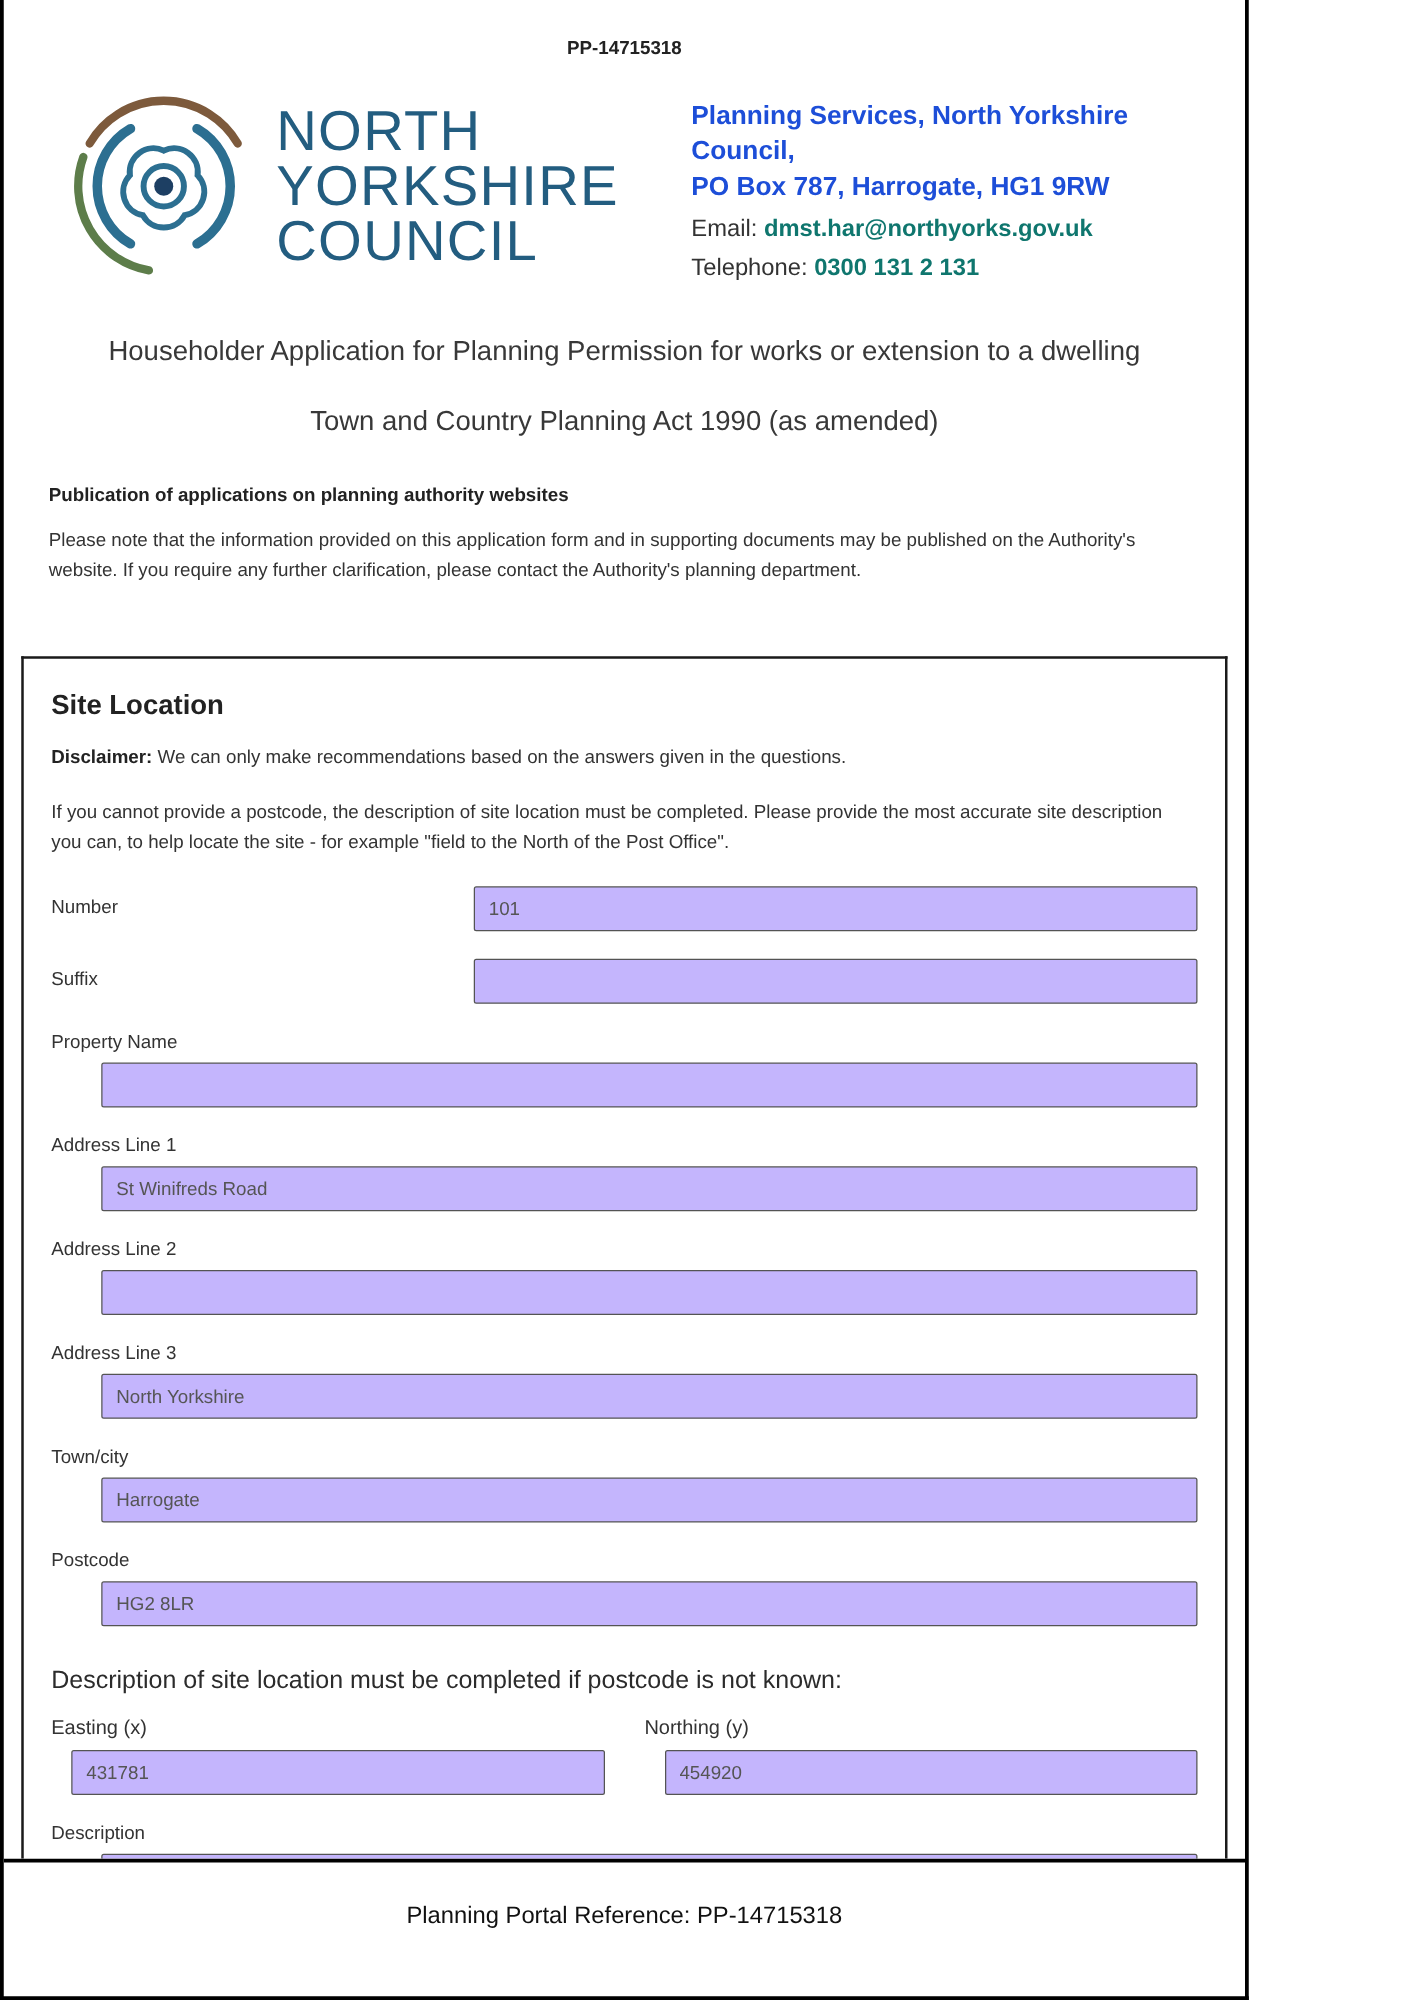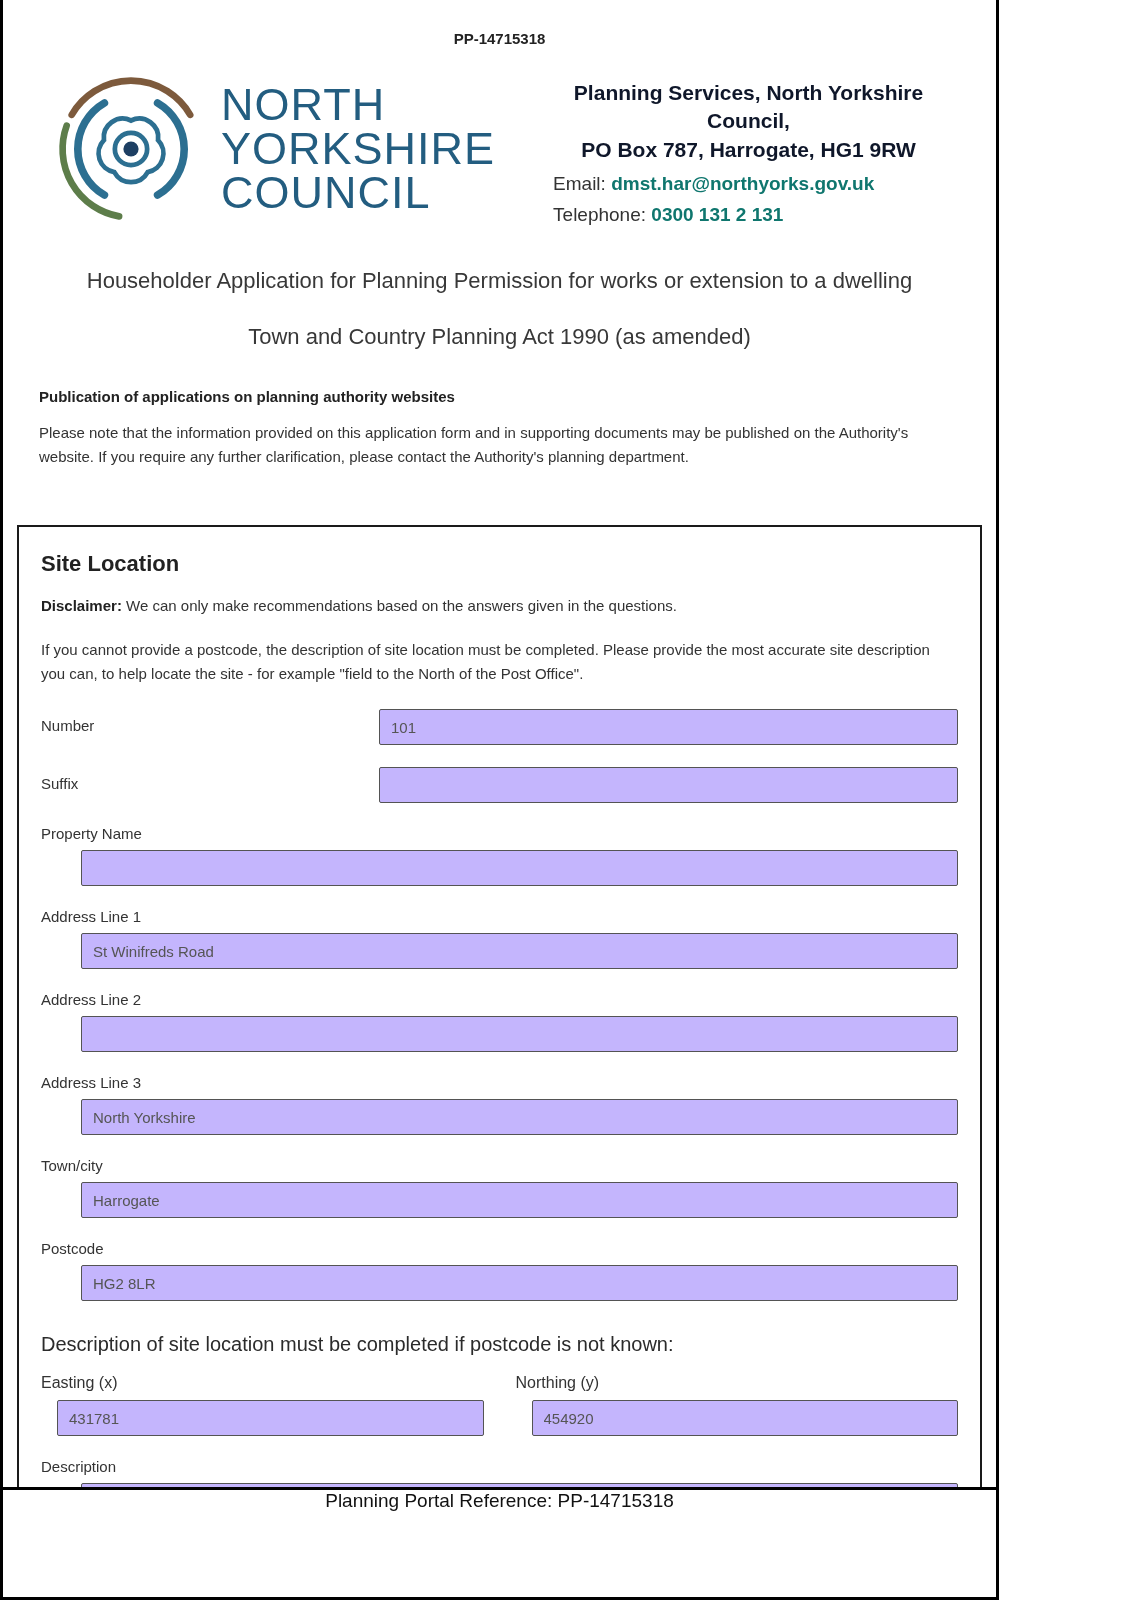--- a/index.html
+++ b/index.html
@@ -28,21 +28,21 @@
   .header-row {
     display: flex; align-items: flex-start;
     padding: 0 52px; margin-top: 26px;
   }
   .logo { display: flex; align-items: center; }
   .logo-mark { width: 152px; height: 152px; flex: 0 0 auto; }
   .logo-word { margin-left: 14px; color: #235d80; line-height: 0.98; letter-spacing: 1px; }
   .logo-word div { font-size: 45px; font-weight: 400; }
 
   .contact { margin-left: 58px; padding-top: 6px; }
-  .contact .strong-line { color: #0f172a; font-weight: bold; font-size: 21px; line-height: 1.35; text-align: center; }
+  .contact .strong-line { color: #1d4ed8; font-weight: bold; font-size: 21px; line-height: 1.35; }
   .contact .plain-line { color: #333; font-size: 19px; margin-top: 9px; }
   .contact .teal-link { color: #0f766e; font-weight: bold; text-decoration: none; }
 
   .main-title { text-align: center; font-size: 22px; color: #383838; margin-top: 42px; padding: 0 60px; }
   .sub-title  { text-align: center; font-size: 22px; color: #383838; margin-top: 30px; }
 
   .pub-heading { font-size: 15px; font-weight: bold; color: #222; margin: 38px 36px 0; }
   .pub-body { font-size: 15px; color: #333; line-height: 1.6; margin: 16px 36px 0; max-width: 1050px; }
 
   .site-box {
@@ -73,20 +73,21 @@
   .stack .lbl { font-size: 15px; color: #333; display: block; }
   .stack .ctl { margin-top: 8px; padding-left: 40px; }
 
   .desc-heading { font-size: 20px; color: #2b2b2b; margin-top: 32px; }
 
   .two-col { display: grid; grid-template-columns: 1fr 1fr; column-gap: 32px; margin-top: 18px; }
 
   .footer {
     border-top: 3px solid #000;
     text-align: center;
+    padding-top: 32px;
     height: 110px;
     font-size: 19px; color: #111;
   }
 </style>
 </head>
 <body>
 
 <div class="page">
   <div class="content">
 

